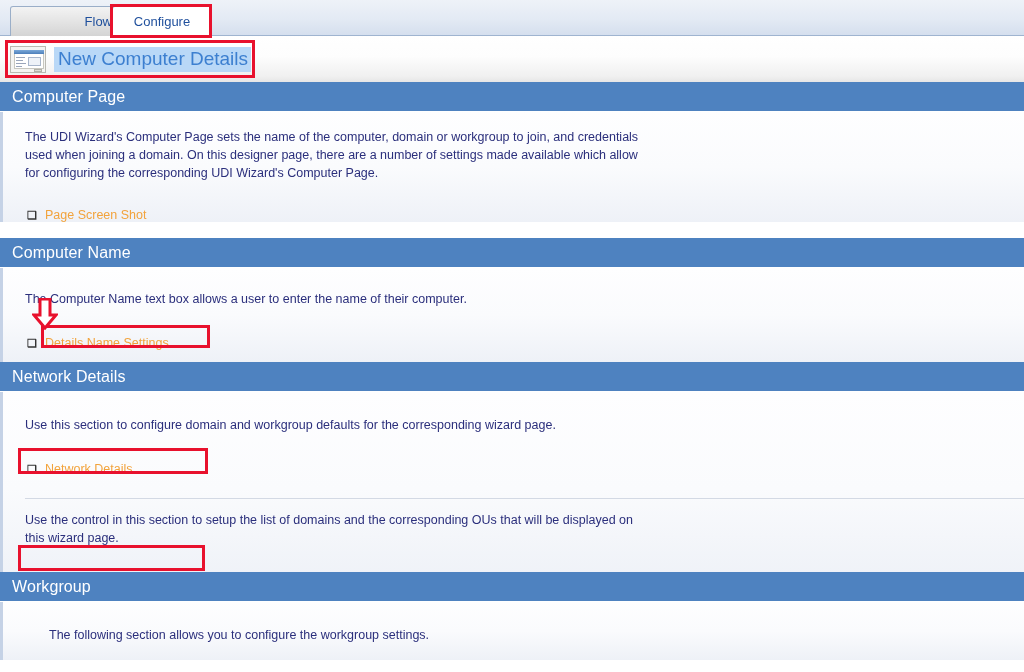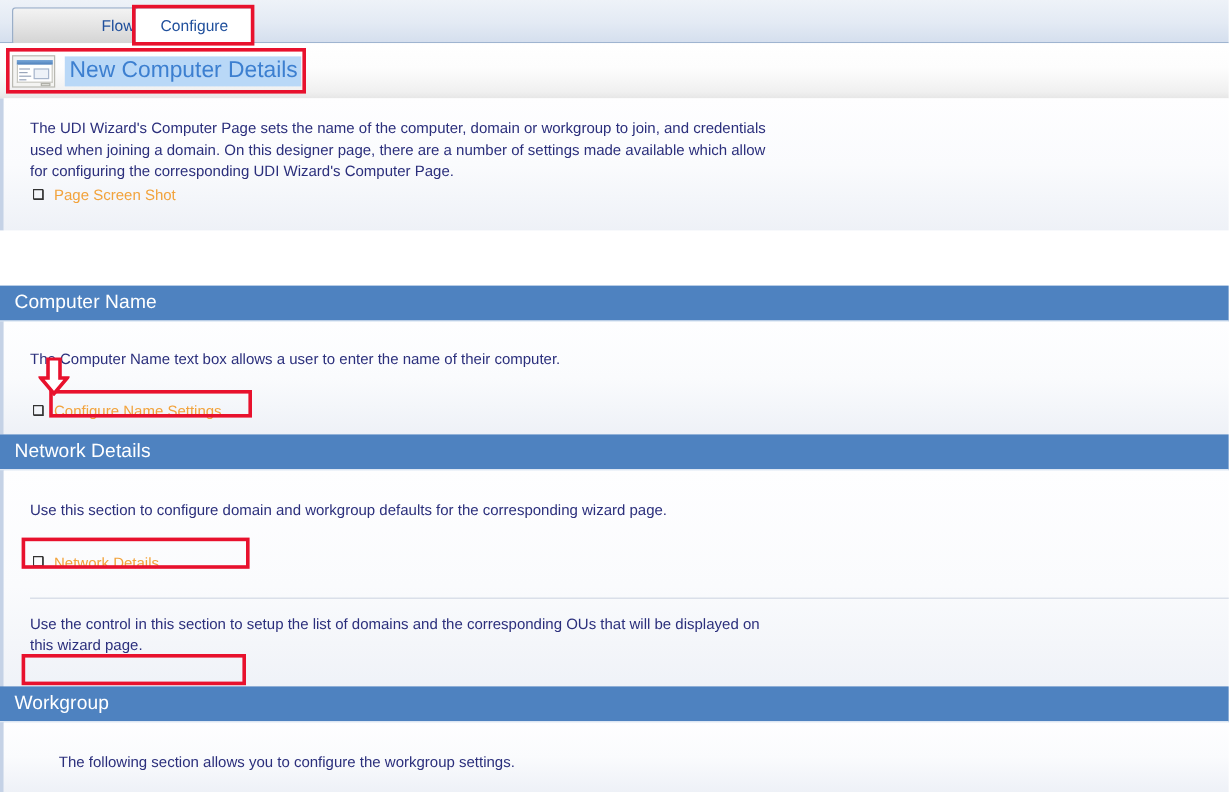--- a/index.html
+++ b/index.html
@@ -220,38 +220,41 @@
       <div class="ln ln2"></div>
       <div class="ln ln3"></div>
       <div class="ln ln4"></div>
       <div class="bx"></div>
       <div class="btn"></div>
     </div>
     <div class="page-title">New Computer Details</div>
   </div>
 
   <div style="position:absolute; left:0; top:82px; width:1024px;">
+    <div class="section-header">
+      <span>Computer Page</span>
+    </div>
     <div class="section-body" style="height:110px; padding-top:16px;">
-      <div class="para" style="">The UDI Wizard's Computer Page sets the name of the computer, domain or workgroup to join, and credentials used when joining a domain. On this designer page, there are a number of settings made available which allow for configuring the corresponding UDI Wizard's Computer Page.</div>
+      <div class="para" style="margin-bottom:22px;">The UDI Wizard's Computer Page sets the name of the computer, domain or workgroup to join, and credentials used when joining a domain. On this designer page, there are a number of settings made available which allow for configuring the corresponding UDI Wizard's Computer Page.</div>
       <div class="collapse-row">
         <span class="chev">❑</span>
         <span class="collapse-label">Page Screen Shot</span>
       </div>
     </div>
   </div>
 
   <div style="position:absolute; left:0; top:238px; width:1024px;">
     <div class="section-header">
       <span>Computer Name</span>
     </div>
     <div class="section-body" style="height:94px; padding-top:22px;">
       <div class="para" style="margin-bottom:24px;">The Computer Name text box allows a user to enter the name of their computer.</div>
       <div class="collapse-row">
         <span class="chev">❑</span>
-        <span class="collapse-label">Configure Name Settings</span>
+        <span class="collapse-label">Details Name Settings</span>
       </div>
     </div>
   </div>
 
   <div style="position:absolute; left:0; top:362px; width:1024px;">
     <div class="section-header">
       <span>Network Details</span>
     </div>
     <div class="section-body" style="height:192px; padding-top:24px;">
       <div class="para" style="margin-bottom:24px;">Use this section to configure domain and workgroup defaults for the corresponding wizard page.</div>

